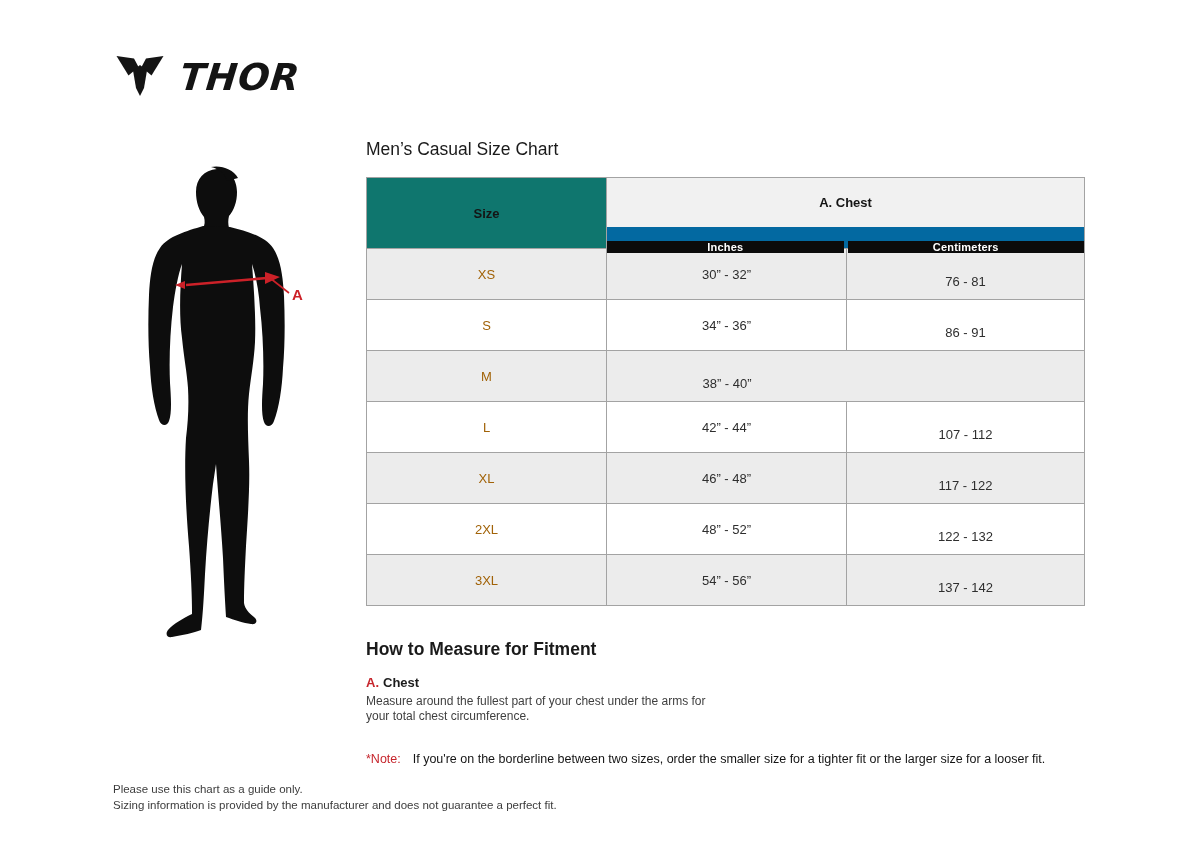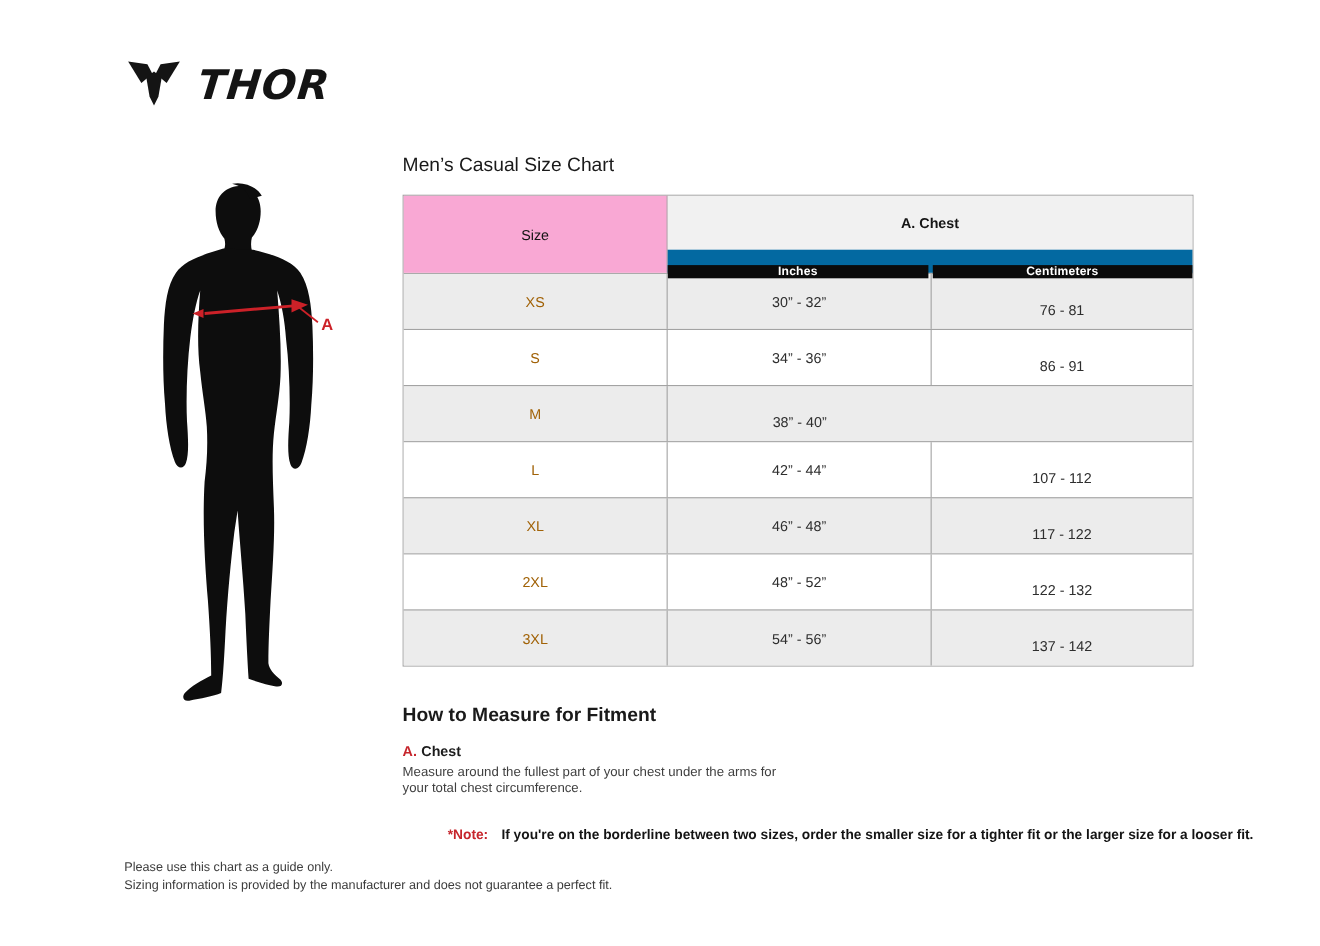--- a/index.html
+++ b/index.html
@@ -35,22 +35,22 @@
   .measure-title{position:absolute;left:366px;top:639px;font-size:17.5px;font-weight:bold;color:#1a1a1a;}
 
   
   .size-table{
     position:absolute;left:366px;top:177px;width:719px;
     border:1px solid var(--border-gray);background:#fff;
     font-size:13px;
   }
   .thead{display:grid;grid-template-columns:240px 1fr;}
   .size-head{
-    height:70px;background:#f9a8d4;border-right:1px solid var(--border-gray);
-    display:flex;align-items:center;justify-content:center;font-weight:normal;color:#141414;
+    height:70px;background:#0f766e;border-right:1px solid var(--border-gray);
+    display:flex;align-items:center;justify-content:center;font-weight:bold;color:#141414;
   }
   .chest-wrap{display:flex;flex-direction:column;}
   .chest-head{
     height:49px;background:#f1f1f1;
     display:flex;align-items:center;justify-content:center;font-weight:bold;color:#141414;
   }
   .band{height:21px;display:grid;grid-template-columns:1fr 1fr;gap:4px;background:#0369a1;padding-top:14px;}
   .band-cell{
     background:var(--band-black);color:#fff;font-size:11px;font-weight:bold;
     display:flex;align-items:center;justify-content:center;letter-spacing:.2px;
@@ -61,21 +61,21 @@
   .trow > div:last-child{border-right:none;margin-top:15px;}
   .trow .size-cell{font-weight:normal;color:#a16207;}
 
   
   .measure-item{position:absolute;left:366px;top:675px;font-size:13px;font-weight:bold;}
   .measure-item .letter{color:var(--accent-red);margin-right:4px;}
   .measure-desc{
     position:absolute;left:366px;top:694px;width:360px;
     font-size:12px;line-height:1.25;color:var(--ink-soft);
   }
-  .note-line{position:absolute;left:366px;top:752px;font-size:12.5px;font-weight:bold;color:#141414;white-space:nowrap;margin-left:41px;}
+  .note-line{position:absolute;left:366px;top:752px;font-size:12.5px;font-weight:normal;color:#141414;white-space:nowrap;}
   .note-line .note-label{color:var(--accent-red);margin-right:12px;}
 
   
   .footer{
     position:absolute;left:113px;top:782px;font-size:11.5px;line-height:1.35;color:#3c3c3c;
   }
 </style>
 </head>
 <body>
 

